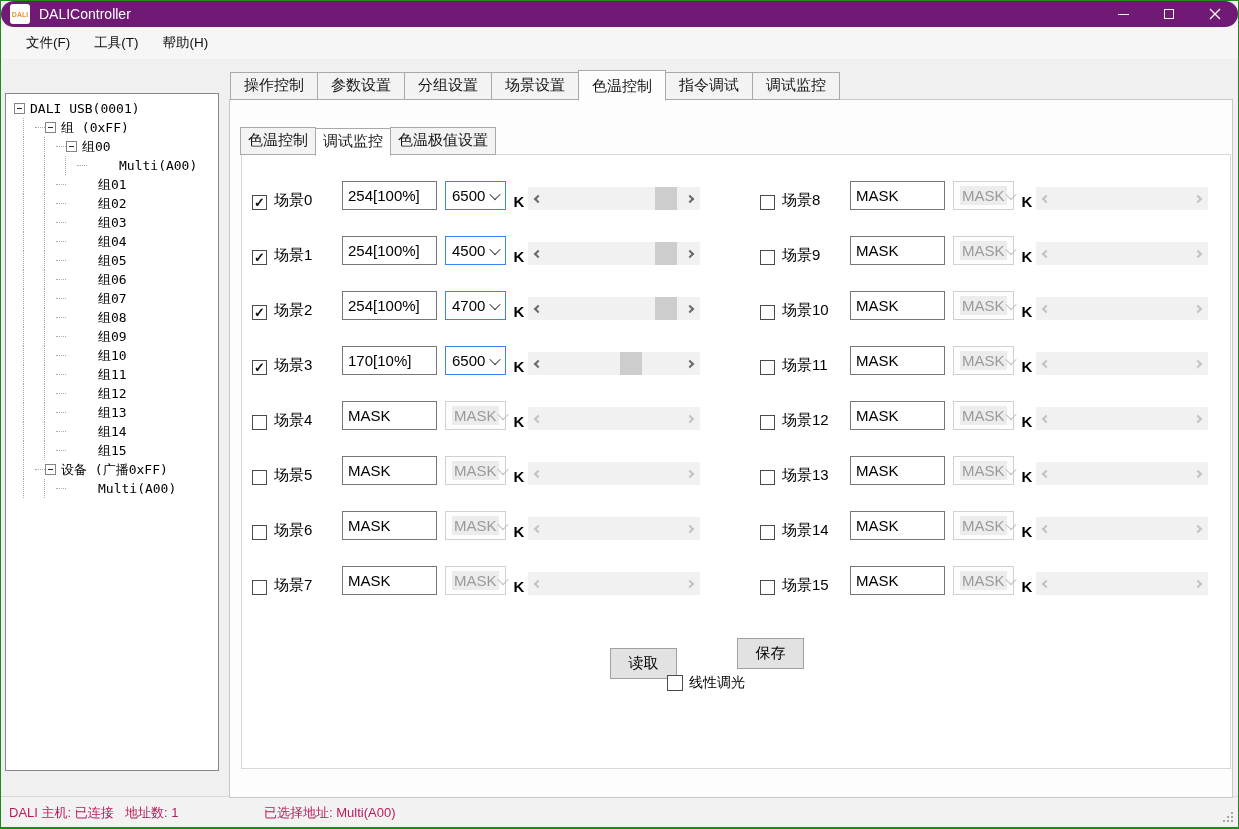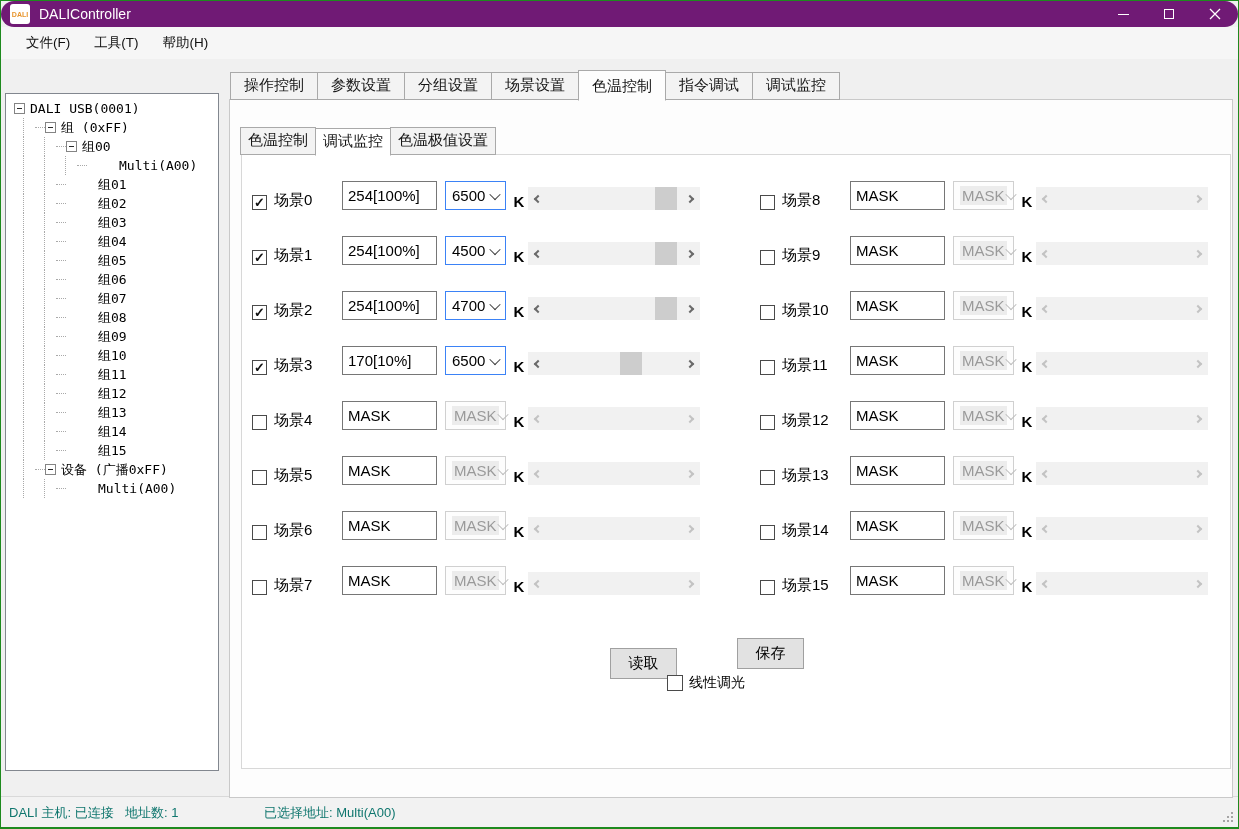--- a/index.html
+++ b/index.html
@@ -92,21 +92,21 @@
   #btn-read{left:368px;top:493px;}
   #btn-save{left:495px;top:483px;}
 
   
   .linear-dim{position:absolute;left:666px;top:673px;display:flex;align-items:center;z-index:3;}
   .linear-dim .cb{width:16px;height:16px;}
   .linear-label{margin-left:6px;font-size:14px;color:#000;}
 
   
   .statusbar{position:absolute;left:0;right:0;bottom:0;height:30px;background:#f2f2f2;
-    border-top:1px solid #d9d9d9;font-size:13px;color:#0f766e;}
+    border-top:1px solid #d9d9d9;font-size:13px;color:#be185d;}
   .statusbar span{position:absolute;top:7px;white-space:nowrap;}
   #status-host{left:8px;}
   #status-count{left:124px;}
   #status-selected{left:263px;}
   .grip{position:absolute;right:5px;bottom:5px;width:2px;height:2px;background:#a5a5a5;
     box-shadow:0 -4px #a5a5a5,0 -8px #a5a5a5,-4px 0 #a5a5a5,-4px -4px #a5a5a5,-8px 0 #a5a5a5;}
 </style>
 </head>
 <body>
 

